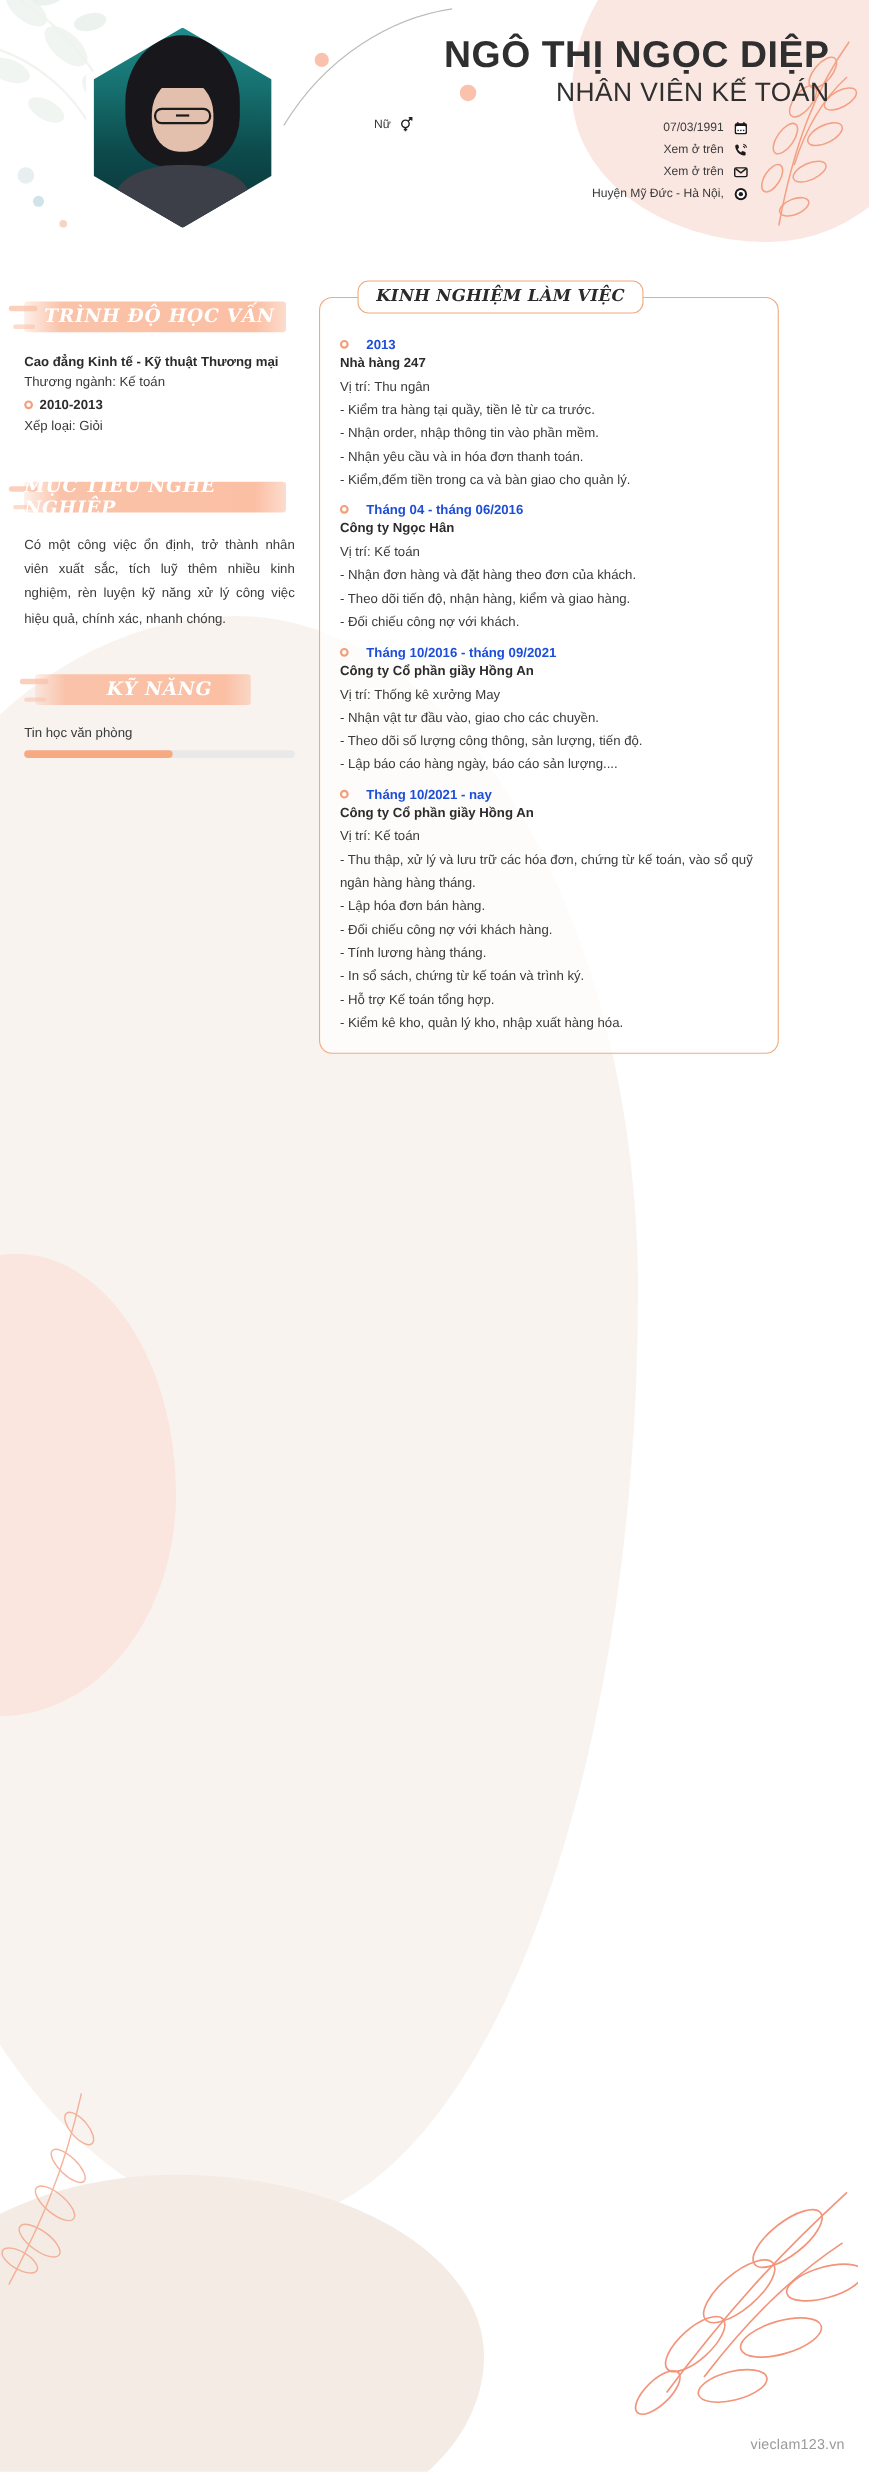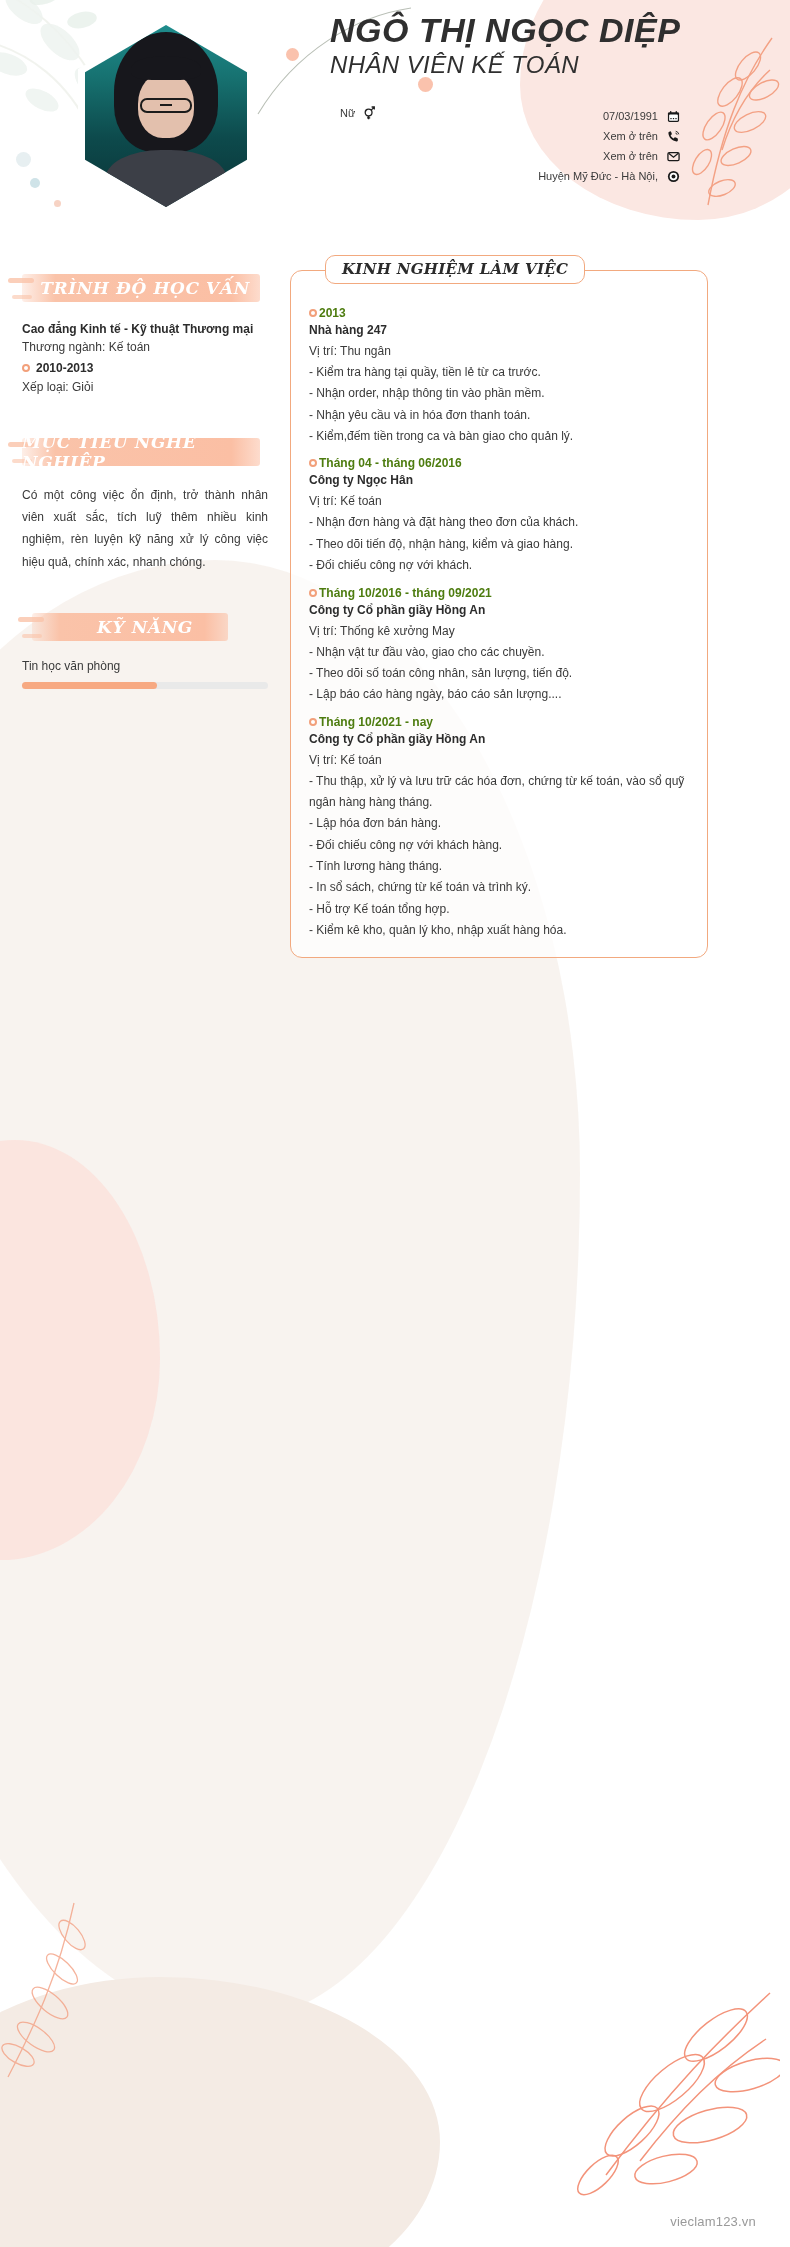--- a/index.html
+++ b/index.html
@@ -101,21 +101,21 @@
     content:""; position:absolute; left:50%; top:50%;
     transform: translate(-50%,-50%); width: 12px; height: 2px; background:#1b1b1b;
   }
   .body-shirt {
     position: absolute; left: 50%; bottom: -4%;
     transform: translateX(-50%);
     width: 122px; height: 64px; border-radius: 46% 46% 0 0;
     background: #3c3f47;
   }
 
-  .name-block { position: absolute; left: 330px; top: 12px; right: 36px; text-align: left; font-style: italic; }
+  .name-block { position: absolute; left: 330px; top: 32px; right: 36px; text-align: right; }
   .full-name {
     font-size: 34px; font-weight: 700; letter-spacing: .5px;
     color: #2f2f2f; line-height: 1.1; white-space: nowrap;
   }
   .job-title {
     font-size: 24px; font-weight: 400; color: #2f2f2f;
     letter-spacing: .4px; margin-top: 2px; white-space: nowrap;
   }
 
   .contact {
@@ -181,27 +181,27 @@
   }
   .exp-title-pill {
     position: absolute; top: -16px; left: 34px;
     border: 1px solid #f2a97f; border-radius: 10px;
     background: #ffffff; padding: 4px 16px 5px 16px;
   }
   .exp-title-pill span {
     font-family: "DejaVu Serif", serif; font-style: italic; font-weight: 700;
     font-size: 15px; color: #2b2b2b; letter-spacing: .3px;
   }
-  .exp-date { display: flex; align-items: center; gap: 2px; font-size: 12px; font-weight: 700; color: #4d7c0f; margin-top: 9px; }
+  .exp-date { display: flex; align-items: center; gap: 16px; font-size: 12px; font-weight: 700; color: #1d4ed8; margin-top: 9px; }
   .exp-company { font-size: 12px; font-weight: 700; color: #2c2c2c; line-height: 1.75; }
   .exp-role { font-size: 12px; color: #3a3a3a; line-height: 1.75; }
   .exp-bullet { font-size: 12px; color: #3a3a3a; line-height: 1.78; }
 
   .watermark {
-    position: absolute; right: 34px; bottom: 18px;
+    position: absolute; right: 22px; bottom: 18px;
     font-size: 13px; color: #9a9a9a; letter-spacing: .2px; z-index: 3;
   }
 </style>
 </head>
 <body>
 
 <div class="bg-layer">
   <div class="blob-pink-top"></div>
   <div class="blob-beige-big"></div>
   <div class="blob-pink-left"></div>
@@ -432,21 +432,21 @@
               <div class="exp-bullet">- Đối chiếu công nợ với khách.</div>
             </div>
             <div>
               <div class="exp-date">
                 <span class="ring"></span>
                 <span>Tháng 10/2016 - tháng 09/2021</span>
               </div>
               <div class="exp-company">Công ty Cổ phần giầy Hồng An</div>
               <div class="exp-role">Vị trí: Thống kê xưởng May</div>
               <div class="exp-bullet">- Nhận vật tư đầu vào, giao cho các chuyền.</div>
-              <div class="exp-bullet">- Theo dõi số toán công nhân, sản lượng, tiến độ.</div>
+              <div class="exp-bullet">- Theo dõi số lượng công thông, sản lượng, tiến độ.</div>
               <div class="exp-bullet">- Lập báo cáo hàng ngày, báo cáo sản lượng....</div>
             </div>
             <div>
               <div class="exp-date">
                 <span class="ring"></span>
                 <span>Tháng 10/2021 - nay</span>
               </div>
               <div class="exp-company">Công ty Cổ phần giầy Hồng An</div>
               <div class="exp-role">Vị trí: Kế toán</div>
               <div class="exp-bullet">- Thu thập, xử lý và lưu trữ các hóa đơn, chứng từ kế toán, vào sổ quỹ ngân hàng hàng tháng.</div>

